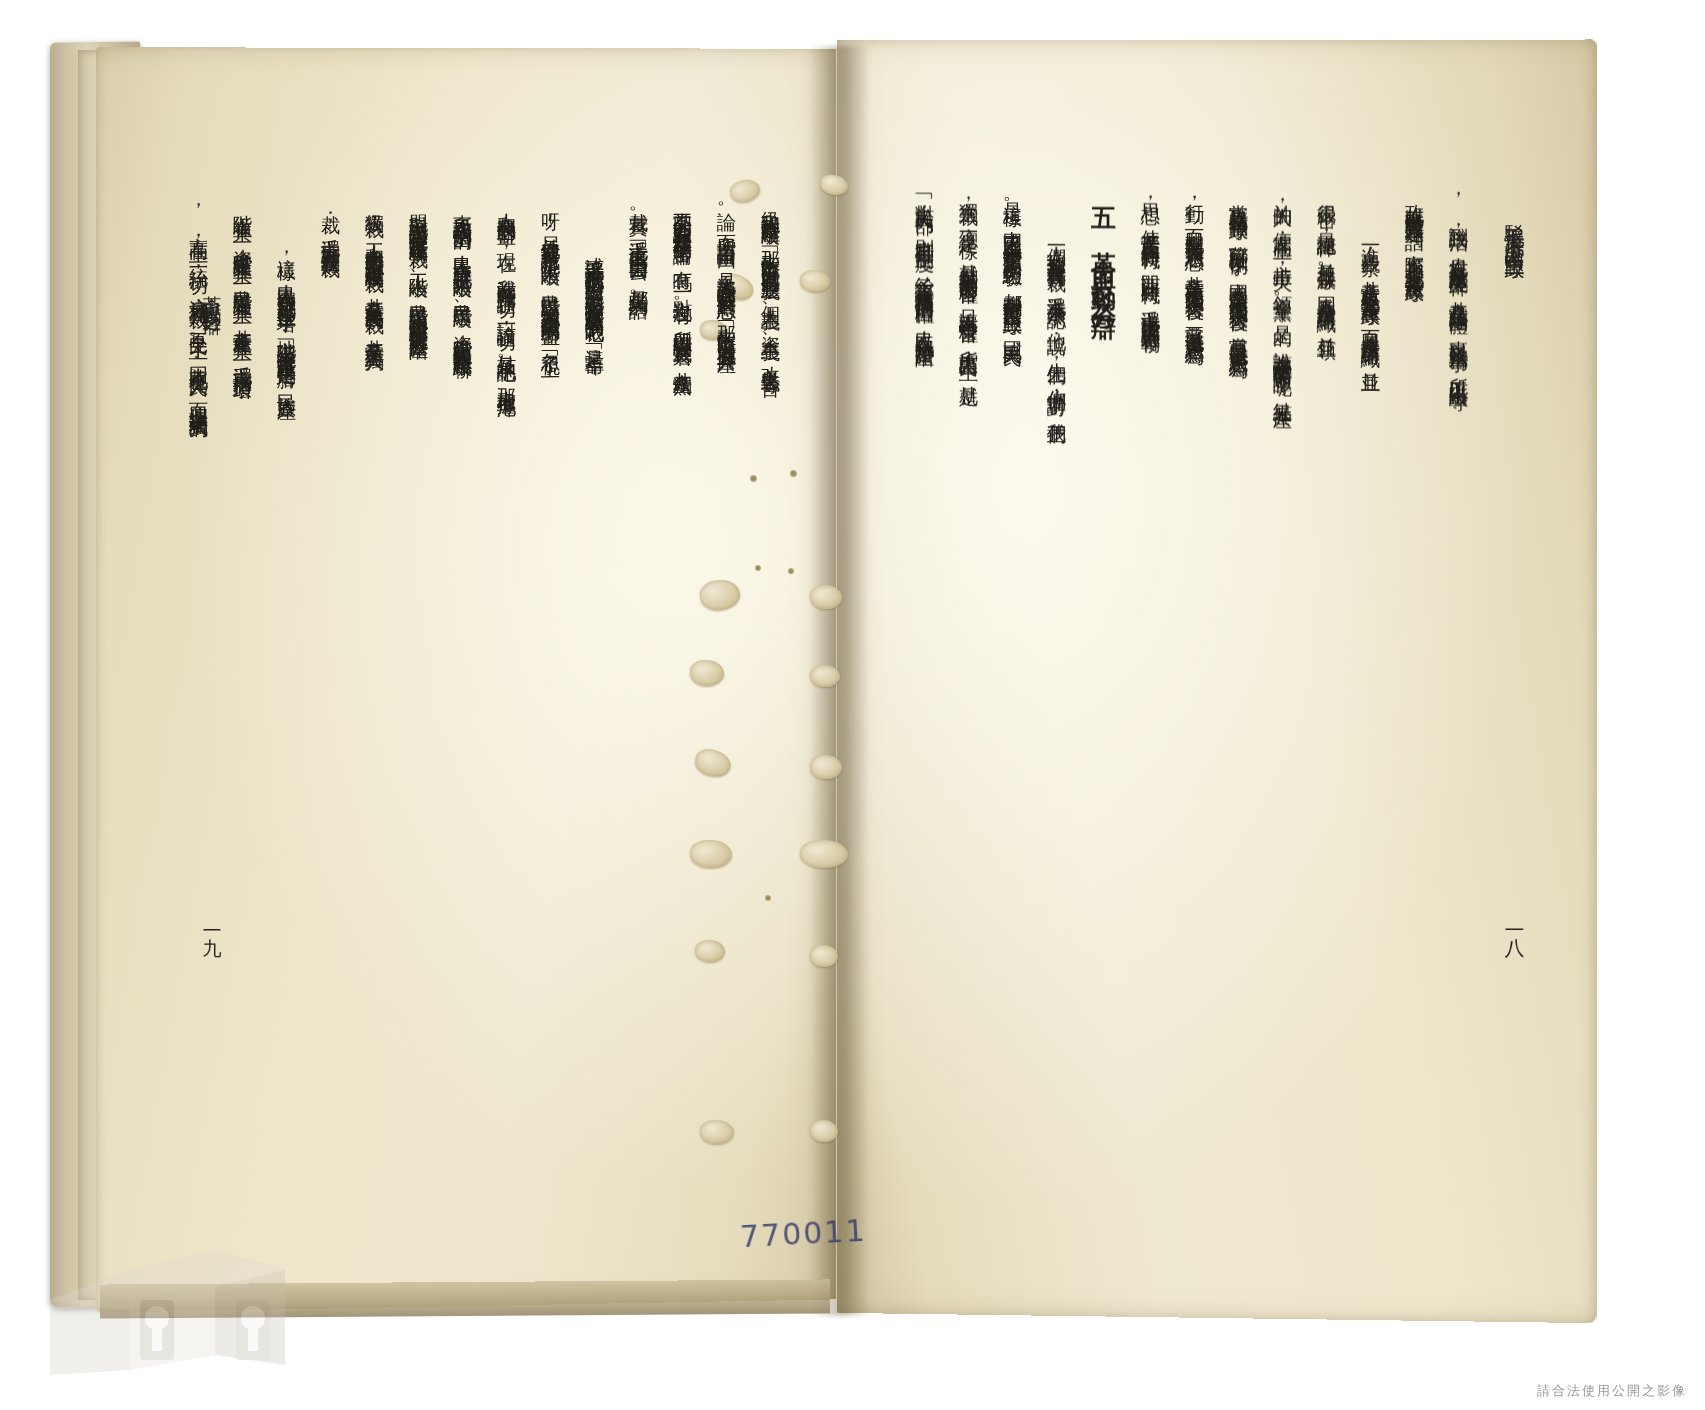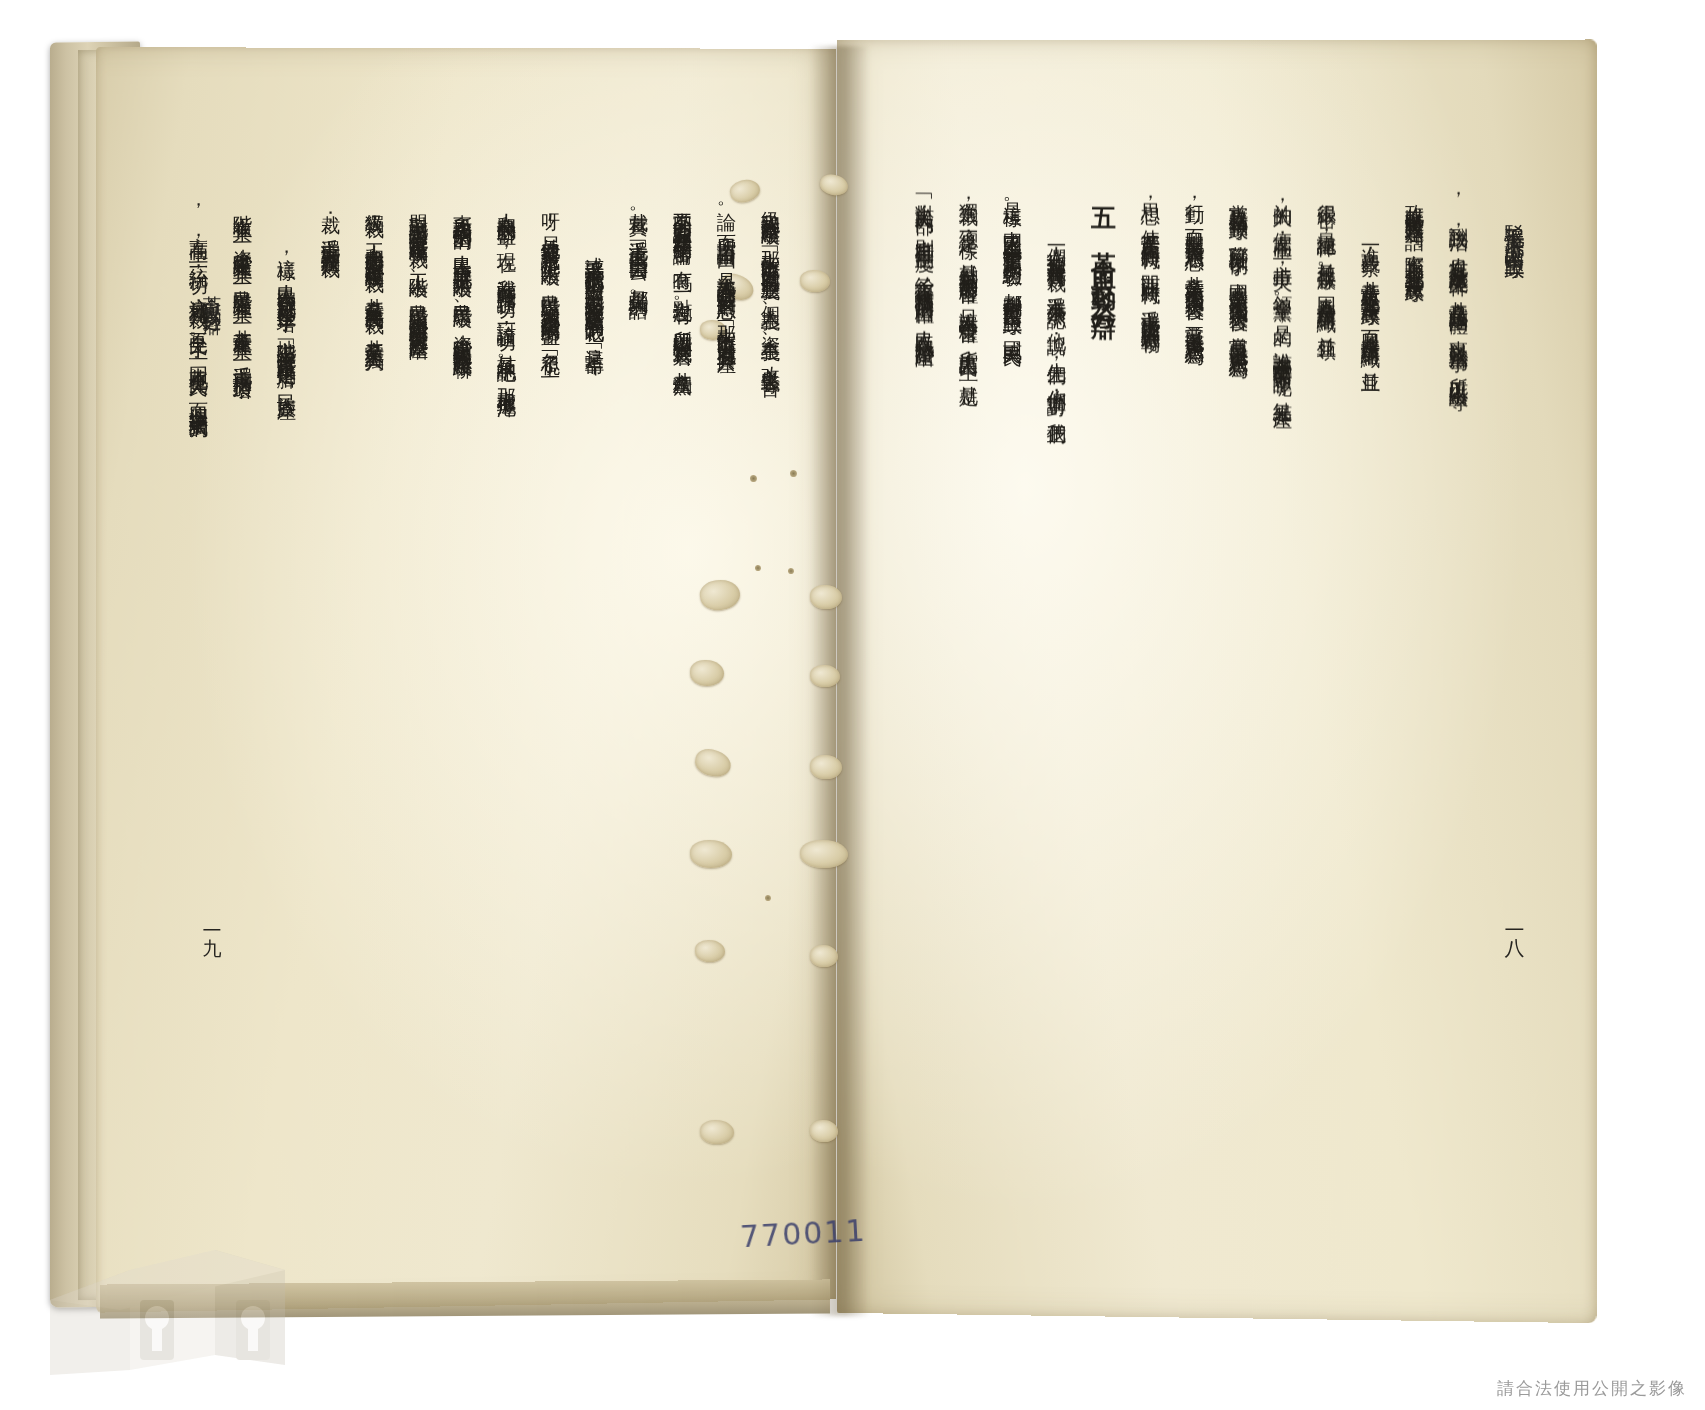--- a/index.html
+++ b/index.html
@@ -219,21 +219,21 @@
     top: 1150px;
     width: 320px;
     height: 230px;
     opacity: .30;
   }
   .wm-note {
     position: absolute;
     right: 18px;
     bottom: 10px;
     font-family: Liberation Sans, sans-serif;
-    font-size: 17px;
+    font-size: 13px;
     color: #9a9a9a;
     letter-spacing: 2px;
   }
 
   
   .fox {
     position: absolute;
     border-radius: 45% 55% 50% 50%;
     background: radial-gradient(ellipse at 35% 35%, #efe8d2 0%, #d9cda8 55%, #bfb188 100%);
     box-shadow: 0 1px 2px rgba(120,100,60,.45), inset 0 0 4px rgba(160,140,95,.5);

